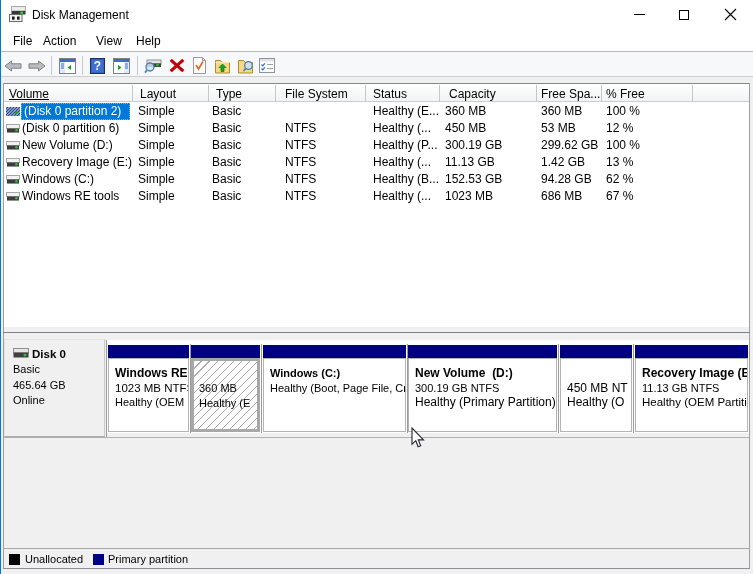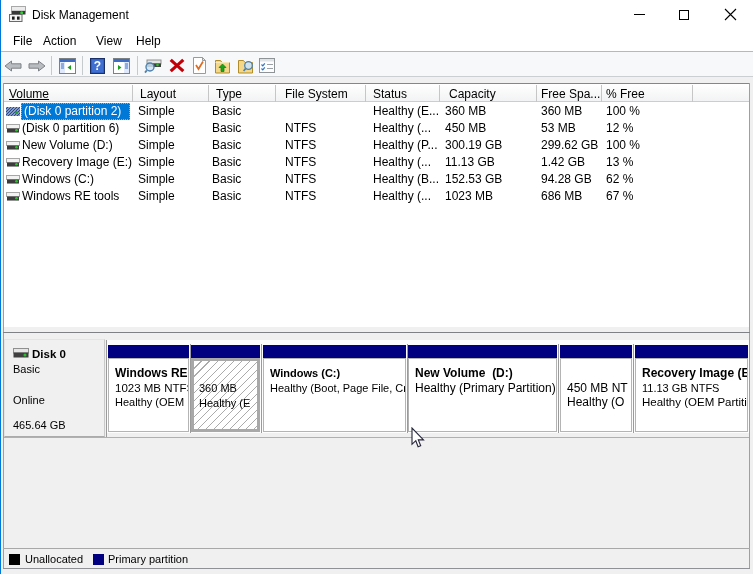--- a/index.html
+++ b/index.html
@@ -252,21 +252,21 @@
     </style>
 
     <div class="abs" style="left:4px;top:339px;width:101px;height:98px;background:#f0f0f0;border-top:1px solid #e4e4e4;border-left:1px solid #e4e4e4;border-right:1px solid #c9c9c9;border-bottom:1px solid #ababab;"></div>
     <svg class="abs" style="left:13px;top:348px;" width="16" height="10" viewBox="0 0 16 10">
       <rect x="0.5" y="0.5" width="15" height="4.5" fill="#e6e6e6" stroke="#8f8f8f"></rect>
       <rect x="0.5" y="4.5" width="15" height="5" fill="#3f3f3f"></rect>
       <circle cx="12" cy="7" r="1.5" fill="#27c227"></circle>
     </svg>
     <div class="abs ptxt11" style="left:32px;top:348px;font-weight:bold;font-size:11.5px;">Disk 0</div>
     <div class="abs ptxt11" style="left:13px;top:363px;">Basic</div>
-    <div class="abs ptxt11" style="left:13px;top:379px;margin-top:40px;">465.64 GB</div>
+    <div class="abs ptxt11" style="left:13px;top:379px;">465.64 GB</div>
     <div class="abs ptxt11" style="left:13px;top:394px;">Online</div>
 
     <div class="abs" style="left:107px;top:340px;width:642px;height:93px;background:#fdfdfd;"></div>
     <div class="abs" style="left:106px;top:340px;width:1px;height:97px;background:#9b9b9b;"></div>
     <div class="abs" style="left:4px;top:437px;width:745px;height:1px;background:#b0b0b0;"></div>
     <div class="abs vsep" style="left:190px;"></div>
     <div class="abs vsep" style="left:261px;"></div>
     <div class="abs vsep" style="left:407px;"></div>
     <div class="abs vsep" style="left:558px;"></div>
     <div class="abs vsep" style="left:633px;"></div>
@@ -290,20 +290,21 @@
       <div style="line-height:14.5px;font-size:11px;">&nbsp;</div>
       <div style="line-height:14.5px;font-size:11px;">360 MB</div>
       <div style="line-height:14.5px;font-size:11px;">Healthy (E</div>
     </div>
     <div class="pbody" style="left:263px;width:143px;">
       <div class="pb f11">Windows (C:)</div>
       <div class="f11">Healthy (Boot, Page File, Crash Dump, Primary Partition)</div>
     </div>
     <div class="pbody" style="left:408px;width:149px;">
       <div class="pb f12">New Volume&nbsp; (D:)</div>
+      <div class="f11">300.19 GB NTFS</div>
       <div class="f12">Healthy (Primary Partition)</div>
     </div>
     <div class="pbody" style="left:560px;width:72px;">
       <div>&nbsp;</div>
       <div class="f12">450 MB NT</div>
       <div class="f12">Healthy (O</div>
     </div>
     <div class="pbody" style="left:635px;width:113px;">
       <div class="pb f12">Recovery Image (E:)</div>
       <div class="f11">11.13 GB NTFS</div>

